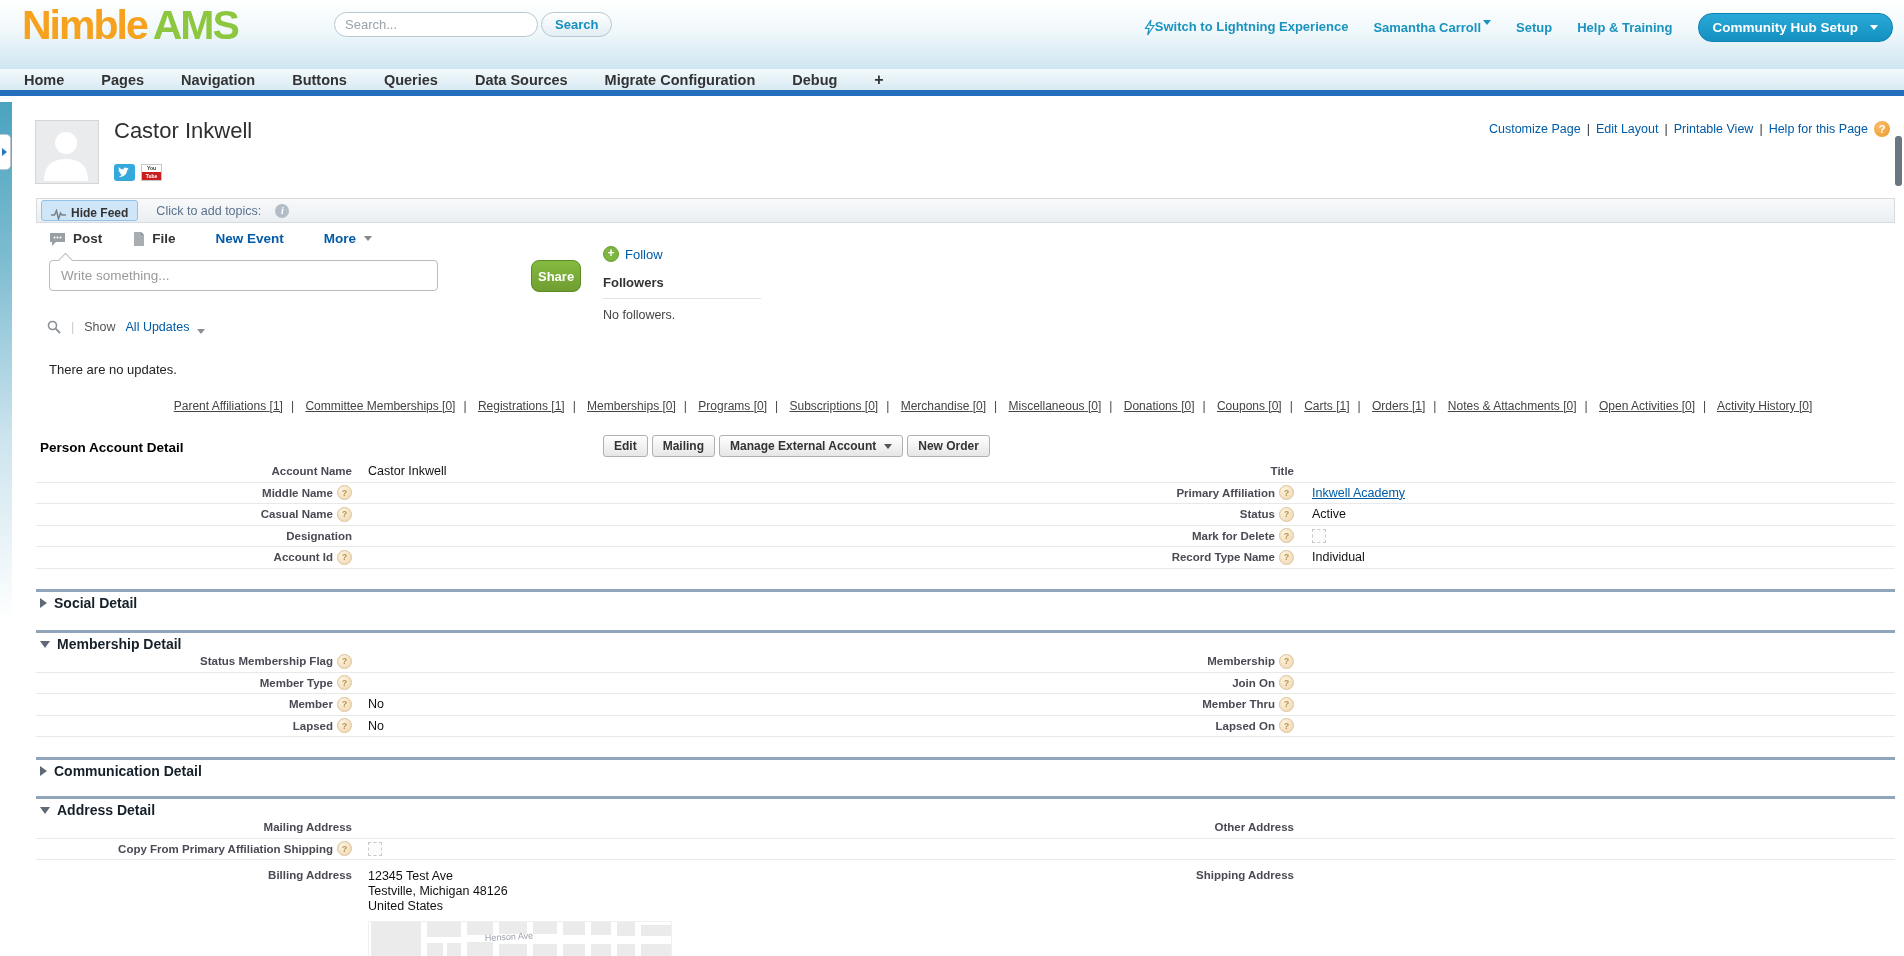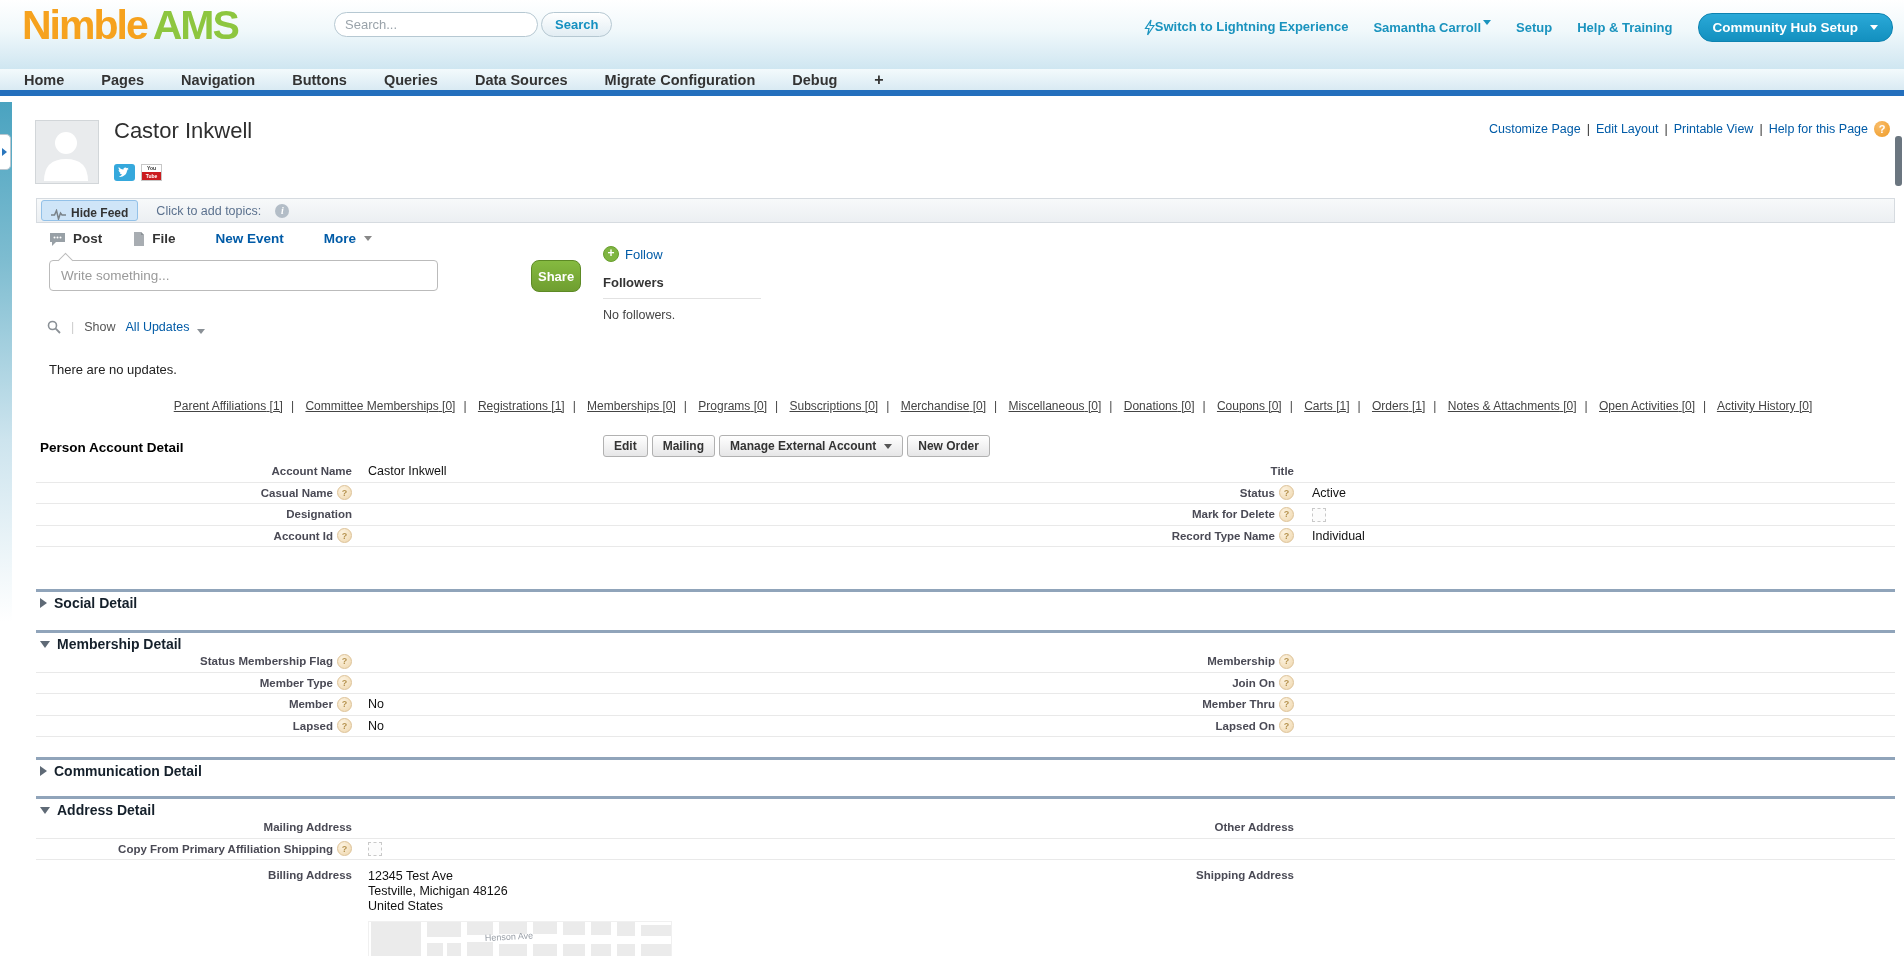--- a/index.html
+++ b/index.html
@@ -332,20 +332,32 @@
           <span>Account Name</span>
         </div>
       <div class="cell val v1">Castor Inkwell</div>
       <div class="cell lbl l2">
           <span>Title</span>
         </div>
       <div class="cell val v2"></div>
     </div>
     <div class="frow">
       <div class="cell lbl l1">
+          <span>Middle Name</span>
+          <span class="help"></span>
+        </div>
+      <div class="cell val v1"></div>
+      <div class="cell lbl l2">
+          <span>Primary Affiliation</span>
+          <span class="help"></span>
+        </div>
+      <div class="cell val v2"><a>Inkwell Academy</a></div>
+    </div>
+    <div class="frow">
+      <div class="cell lbl l1">
           <span>Casual Name</span>
           <span class="help"></span>
         </div>
       <div class="cell val v1"></div>
       <div class="cell lbl l2">
           <span>Status</span>
           <span class="help"></span>
         </div>
       <div class="cell val v2">Active</div>
     </div>

